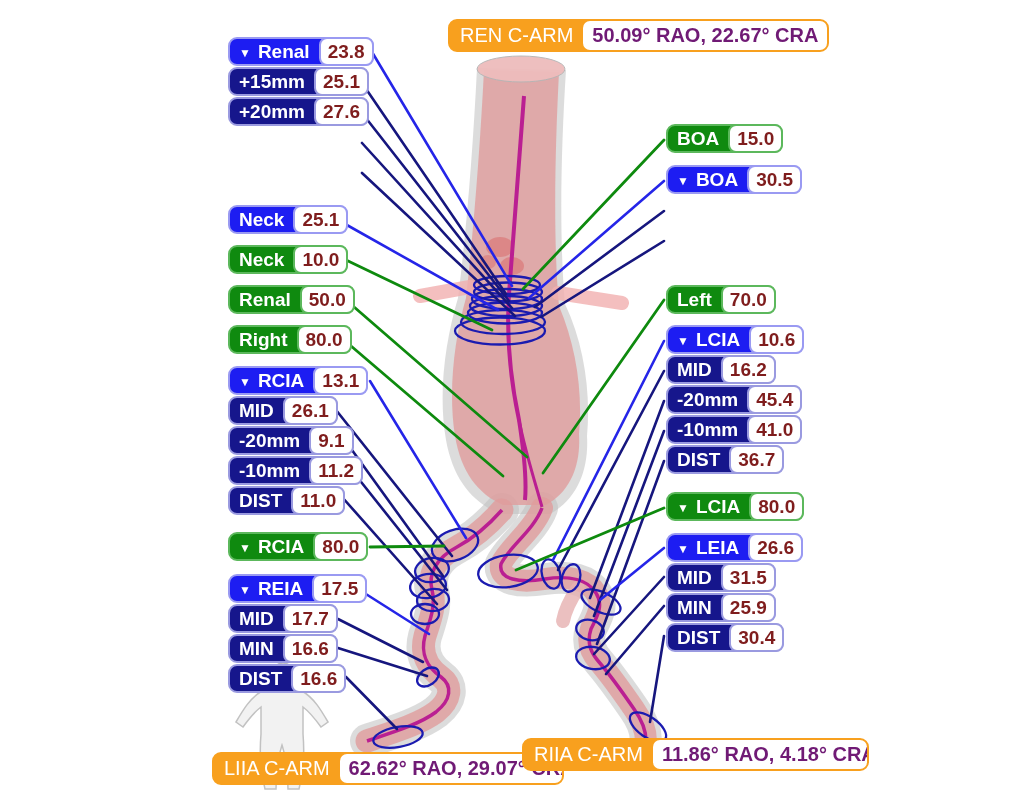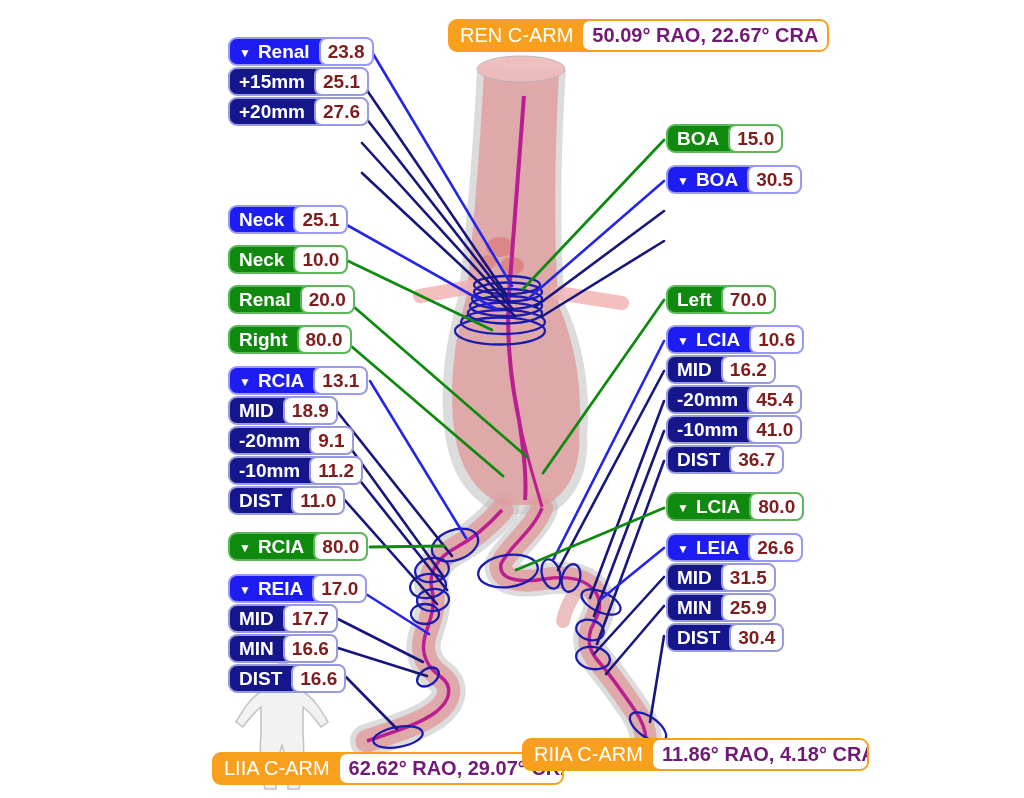--- a/index.html
+++ b/index.html
@@ -209,21 +209,21 @@
           <span>Neck</span>
         </div>
         <div class="val">10.0</div>
       </div>
     </div>
   <div class="group" style="left:228px;top:285px">
       <div class="pill v-green">
         <div class="key">
           <span>Renal</span>
         </div>
-        <div class="val">20.0</div>
+        <div class="val">50.0</div>
       </div>
     </div>
   <div class="group" style="left:228px;top:325px">
       <div class="pill v-green">
         <div class="key">
           <span>Right</span>
         </div>
         <div class="val">80.0</div>
       </div>
     </div>
@@ -232,21 +232,21 @@
         <div class="key">
           <span class="arrow">▼</span>
           <span>RCIA</span>
         </div>
         <div class="val">13.1</div>
       </div>
       <div class="pill v-navy">
         <div class="key">
           <span>MID</span>
         </div>
-        <div class="val">18.9</div>
+        <div class="val">26.1</div>
       </div>
       <div class="pill v-navy">
         <div class="key">
           <span>-20mm</span>
         </div>
         <div class="val">9.1</div>
       </div>
       <div class="pill v-navy">
         <div class="key">
           <span>-10mm</span>
@@ -268,21 +268,21 @@
         </div>
         <div class="val">80.0</div>
       </div>
     </div>
   <div class="group" style="left:228px;top:574px">
       <div class="pill v-blue">
         <div class="key">
           <span class="arrow">▼</span>
           <span>REIA</span>
         </div>
-        <div class="val">17.0</div>
+        <div class="val">17.5</div>
       </div>
       <div class="pill v-navy">
         <div class="key">
           <span>MID</span>
         </div>
         <div class="val">17.7</div>
       </div>
       <div class="pill v-navy">
         <div class="key">
           <span>MIN</span>

